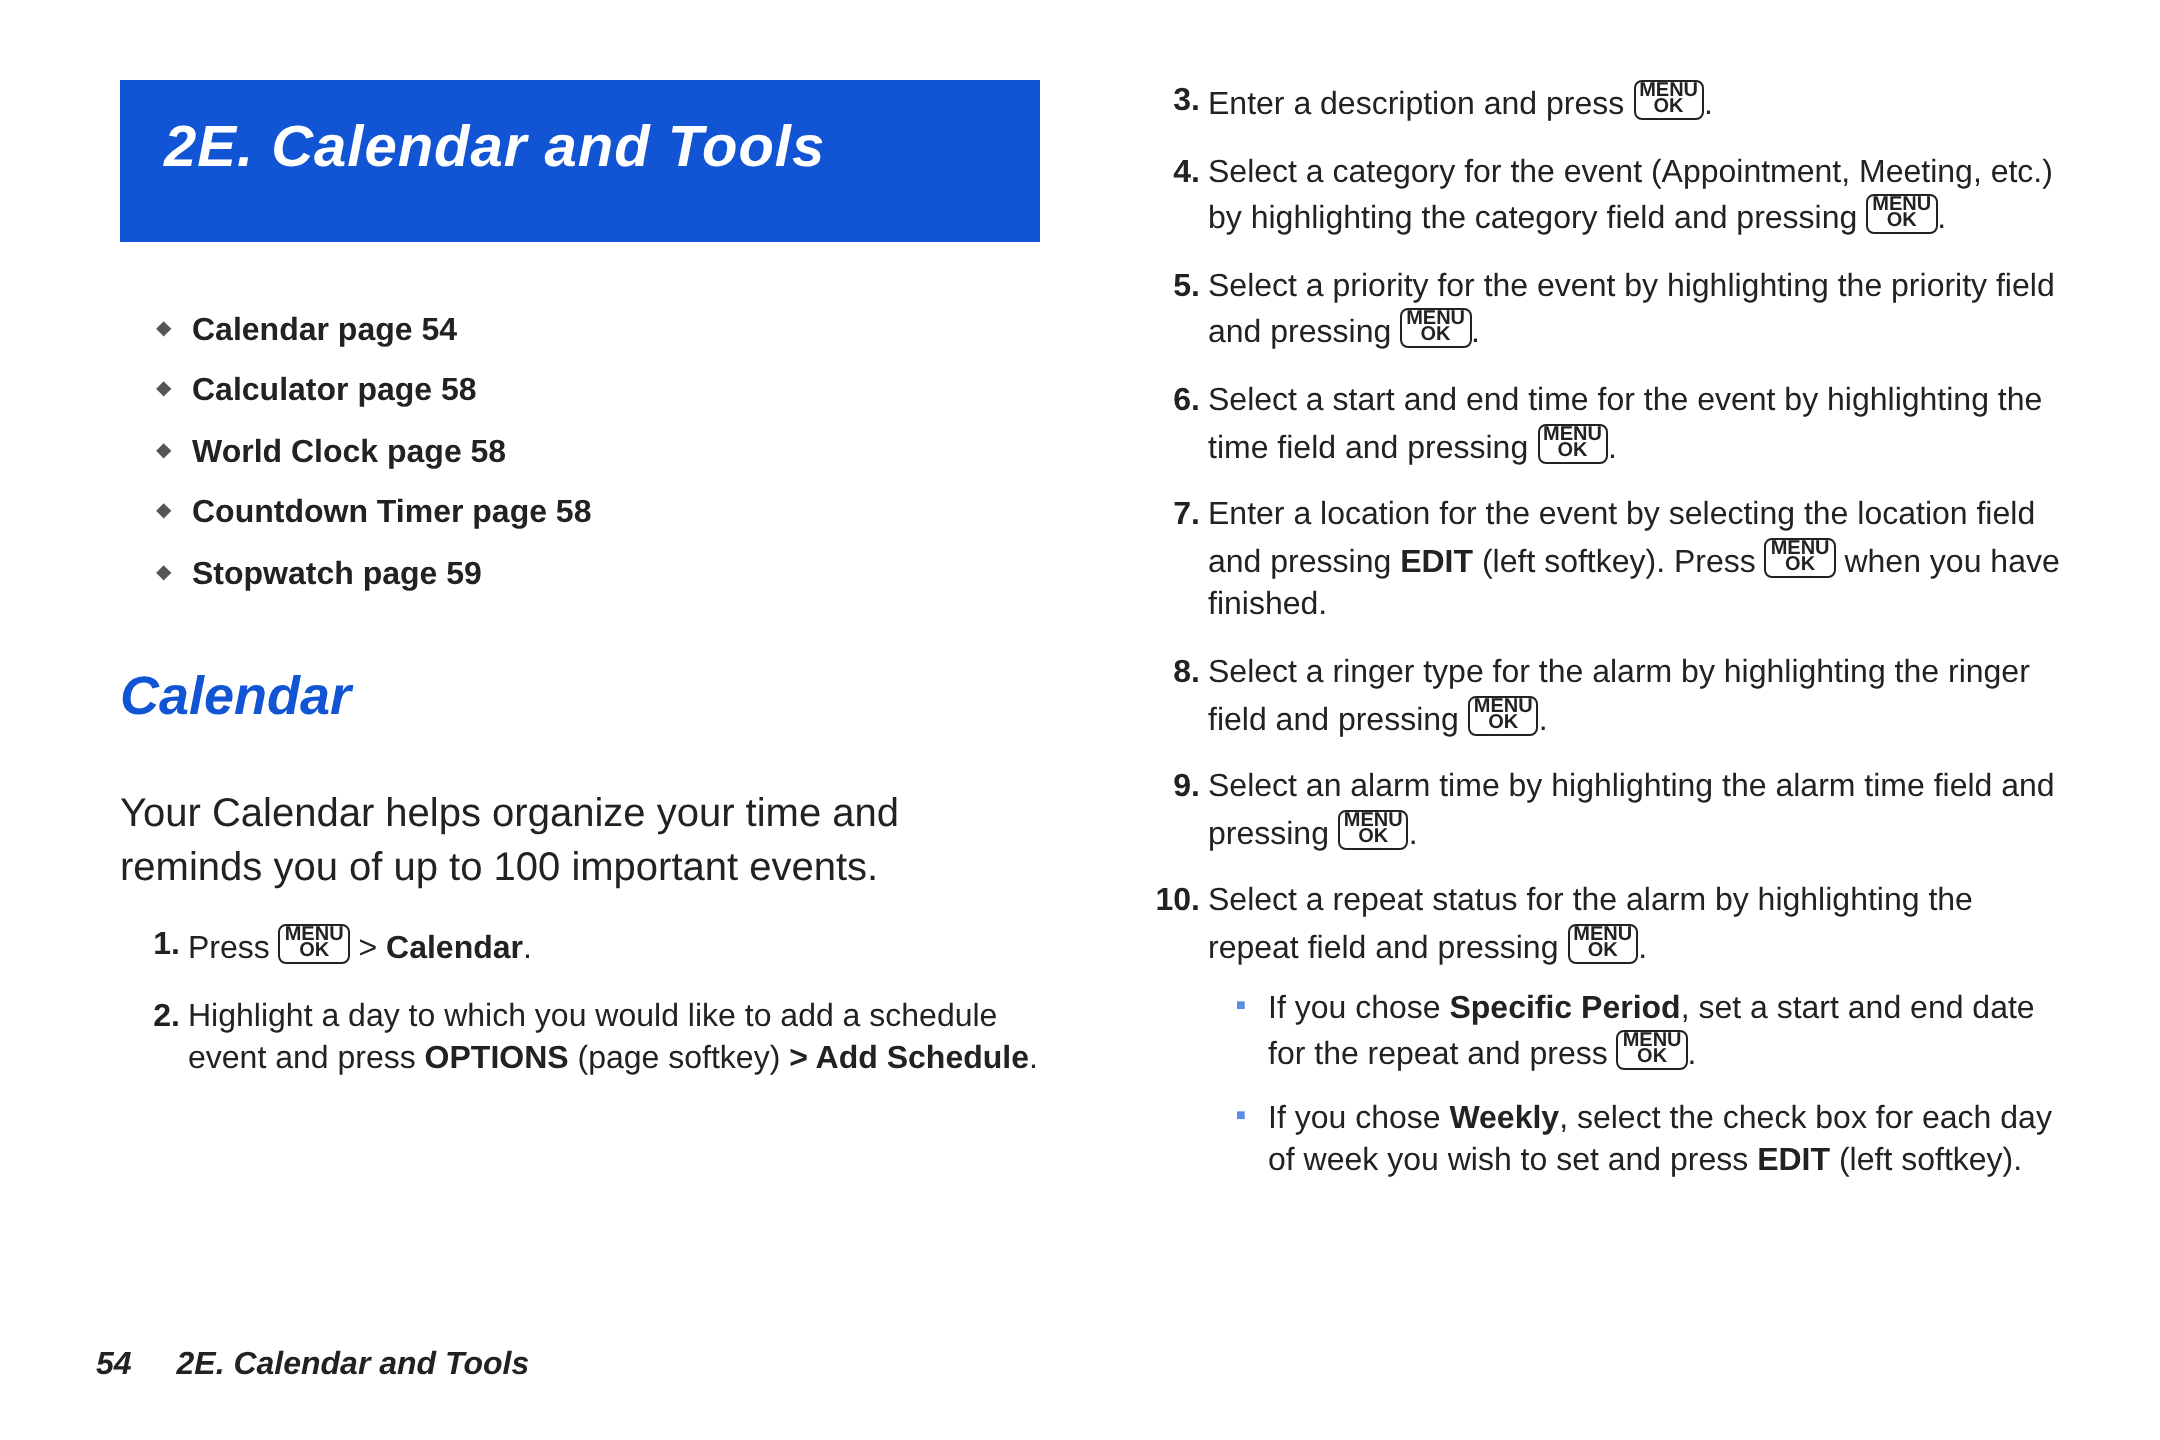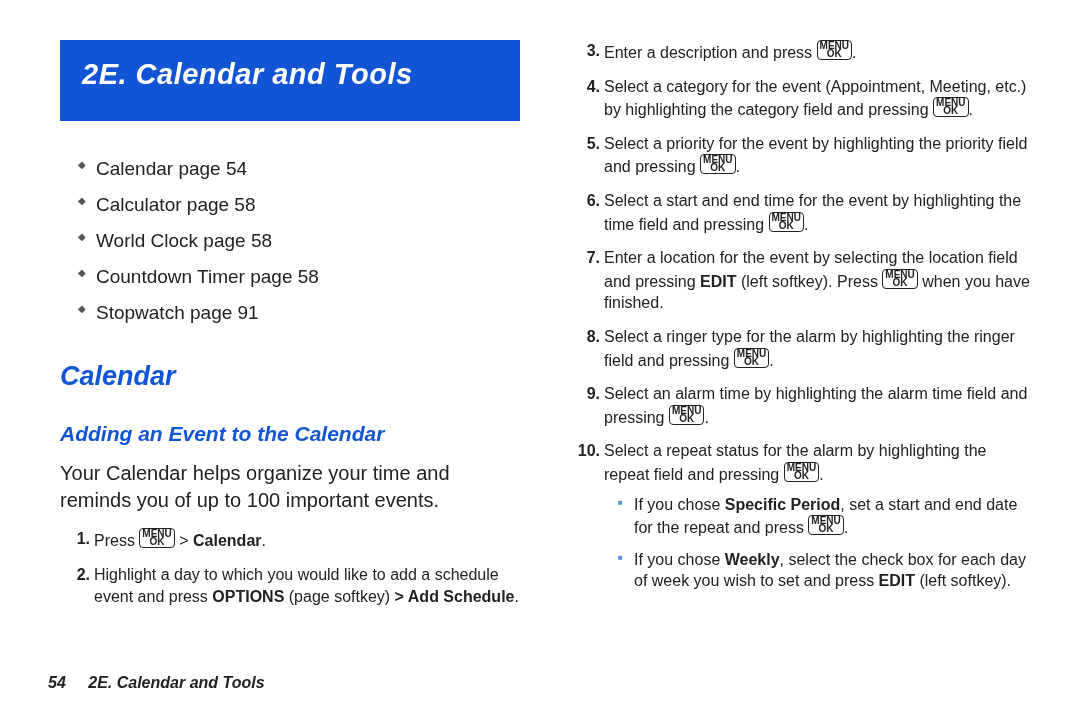--- a/index.html
+++ b/index.html
@@ -34,22 +34,22 @@
     font-weight: 700;
     font-size: 29px;
     padding: 18px 20px 30px 22px;
     margin-bottom: 30px;
     letter-spacing: 0.5px;
   }
   .toc {
     list-style: none;
     padding: 0 0 0 18px;
     margin: 0 0 30px 0;
-    font-size: 19px;
-    font-weight: 400;
+    font-size: 16px;
+    font-weight: 700;
     line-height: 1.9;
   }
   .toc li {
     position: relative;
     padding-left: 18px;
   }
   .toc li::before {
     content: "◆";
     position: absolute;
     left: 0;
@@ -153,25 +153,24 @@
   <div class="col">
     <div class="banner">
       <span>2E. Calendar and Tools</span>
     </div>
 
     <ul class="toc">
       <li><span>Calendar page 54</span></li>
       <li><span>Calculator page 58</span></li>
       <li><span>World Clock page 58</span></li>
       <li><span>Countdown Timer page 58</span></li>
-      <li><span>Stopwatch page 91</span></li>
+      <li><span>Stopwatch page 59</span></li>
     </ul>
 
     <div class="h1">Calendar</div>
-    <div class="h2">Adding an Event to the Calendar</div>
 
     <p class="body-p">Your Calendar helps organize your time and reminds you of up to 100 important events.</p>
 
     <ol class="steps">
       <li>
         <span class="num">1.</span>
         <span>Press </span><span class="key"><span>MENU</span><span>OK</span></span><span> &gt; </span><b>Calendar</b><span>.</span>
       </li>
       <li>
         <span class="num">2.</span>

